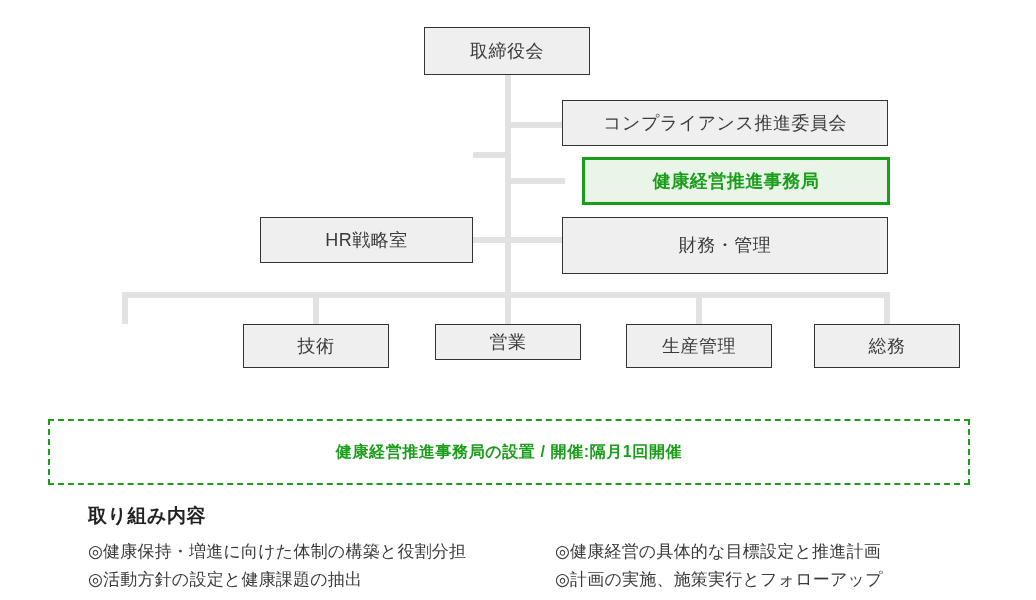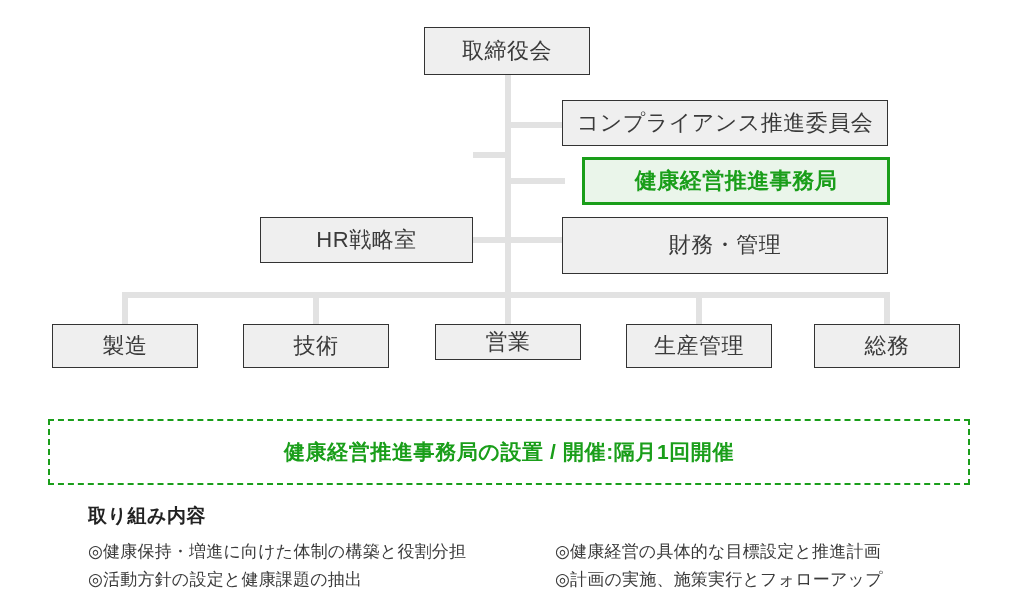--- a/index.html
+++ b/index.html
@@ -30,21 +30,21 @@
   
   .box {
     position: absolute;
     box-sizing: border-box;
     background: #efefef;
     border: 1px solid #333333;
     display: flex;
     align-items: center;
     justify-content: center;
     text-align: center;
-    font-size: 22px;
+    font-size: 18px;
     line-height: 1.38;
     color: #3a3a3a;
     letter-spacing: 0.5px;
     white-space: pre-line;
   }
   .box.two-line {
     line-height: 1.45;
   }
 
   
@@ -57,21 +57,21 @@
 
   
   .banner {
     position: absolute;
     box-sizing: border-box;
     border: 2px dashed #1a9e1a;
     display: flex;
     align-items: center;
     justify-content: center;
     color: #1a9e1a;
-    font-size: 21px;
+    font-size: 16px;
     font-weight: bold;
     letter-spacing: 0.6px;
     background: #ffffff;
   }
 
   
   .notes {
     position: absolute;
     left: 48px;
     top: 503px;
@@ -129,21 +129,20 @@
 
   <div class="box" style="left:562px; top:100px; width:326px; height:46px;">コンプライアンス推進委員会</div>
 
   <div class="box highlight" style="left:582px; top:157px; width:308px; height:48px;">健康経営推進事務局</div>
 
   <div class="box" style="left:562px; top:217px; width:326px; height:57px;">財務・管理</div>
 
 
   <div class="box" style="left:260px; top:217px; width:213px; height:46px;">HR戦略室</div>
 
-  <div class="box" style="left:52px; top:324px; width:146px; height:44px;">製造</div>
 
   <div class="box" style="left:243px; top:324px; width:146px; height:44px;">技術</div>
 
   <div class="box" style="left:435px; top:324px; width:146px; height:36px;">営業</div>
 
   <div class="box" style="left:626px; top:324px; width:146px; height:44px;">生産管理</div>
 
   <div class="box" style="left:814px; top:324px; width:146px; height:44px;">総務</div>
 
   <div class="banner" style="left:48px; top:419px; width:922px; height:66px;">健康経営推進事務局の設置 /  開催:隔月1回開催</div>

